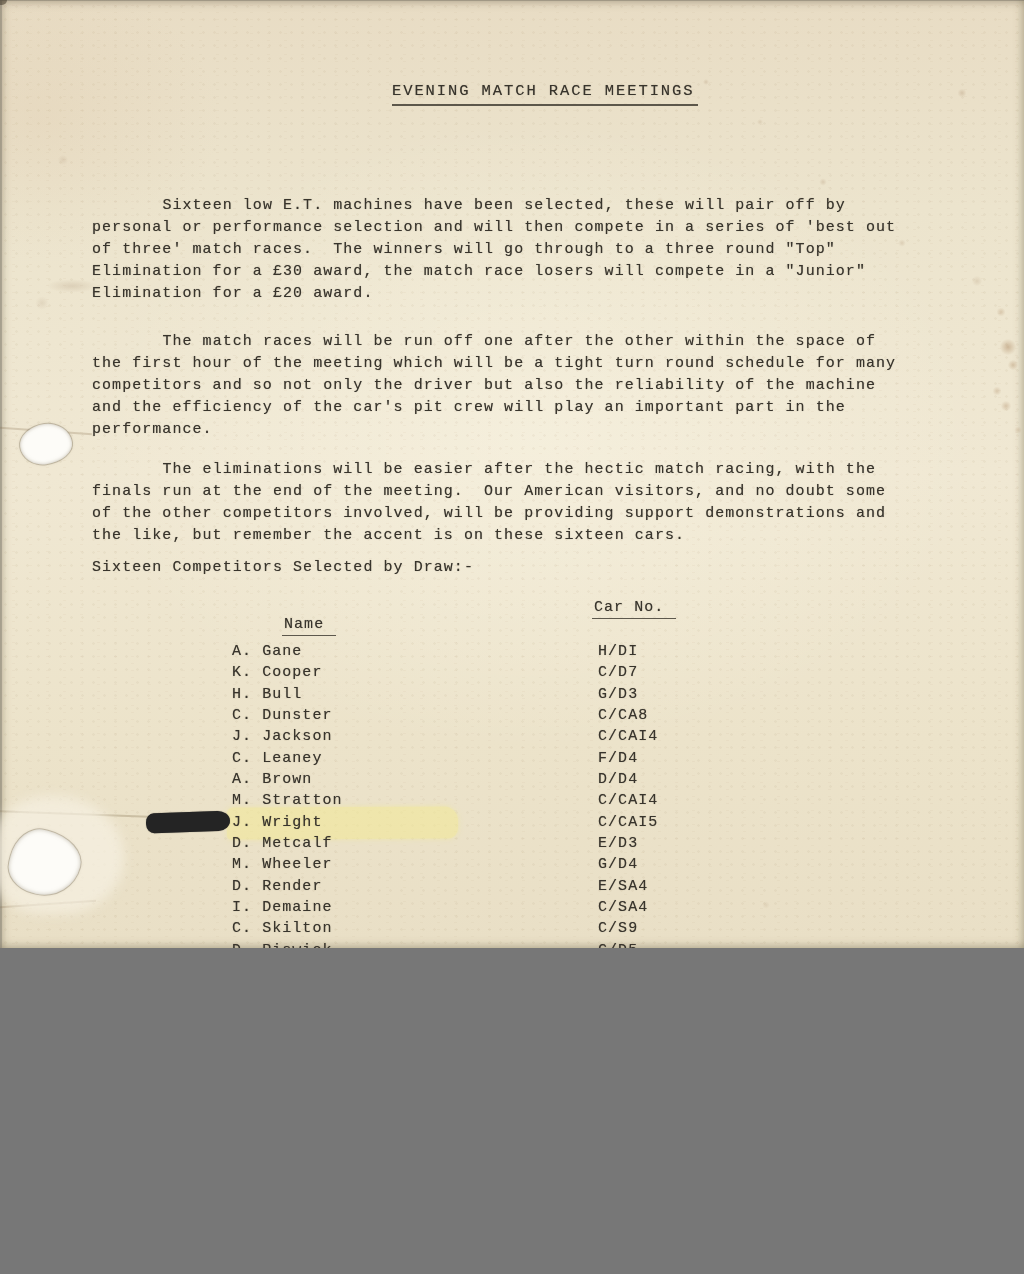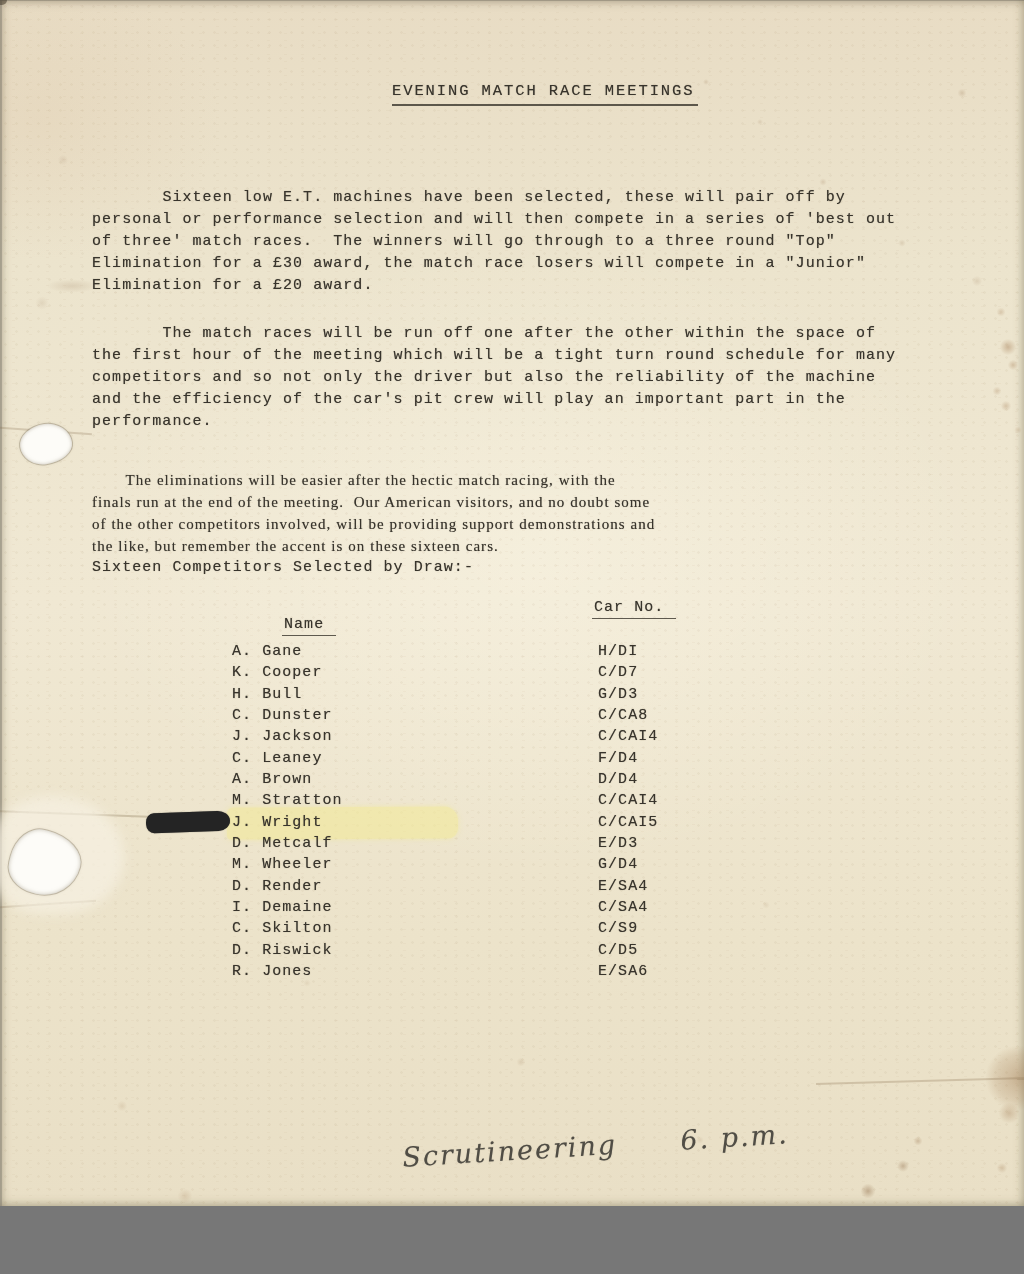--- a/index.html
+++ b/index.html
@@ -1,17 +1,17 @@
 <!DOCTYPE html>
 <html><head>
 <meta charset="utf-8">
 <style>
   html,body { margin:0; padding:0; background:#777; }
   .paper {
-    position:relative; width:1024px; height:1206px; overflow:hidden;
+    position:relative; width:1024px; height:948px; overflow:hidden;
     font-family:"Liberation Mono","DejaVu Sans Mono",monospace;
     color:#38342c;
     background:
       radial-gradient(260px 200px at 40px 120px, rgba(210,175,140,0.14), transparent 70%),
       radial-gradient(600px 420px at 52% 46%, rgba(255,252,238,0.35), transparent 75%),
       linear-gradient(180deg,#e8dcc4 0%,#ece4cd 22%,#f0e8d3 50%,#ece3ca 78%,#e9dfc6 100%);
     box-shadow:
       inset 2px 0 0 rgba(130,126,116,0.45),
       inset 0 1px 0 rgba(110,105,95,0.4),
       inset 6px 0 10px -4px rgba(95,85,62,0.35),
@@ -88,22 +88,22 @@
         box-shadow: inset 0 0 4px rgba(150,140,118,0.55), 0 0 0 1px rgba(146,136,114,0.45), 0 0 3px rgba(146,136,114,0.35); }
   .hole-1 { left:20px; top:424px; width:52px; height:40px;
         border-radius:52% 48% 55% 45% / 48% 55% 45% 52%; transform:rotate(-8deg); }
   .hole-2 { left:10px; top:831px; width:70px; height:64px;
         border-radius:40% 60% 55% 45% / 55% 45% 60% 40%; transform:rotate(14deg); }
   .txt { position:absolute; z-index:3; font-size:15px; letter-spacing:1.05px;
         text-shadow:0 0 0.8px rgba(56,52,44,0.55); }
   .title { left:392px; top:82px; letter-spacing:1.9px; font-size:15.5px;
         border-bottom:2px solid rgba(56,52,44,0.8); padding:0 4px 4px 0; }
   .intro { left:92px; top:147px; }
-  .para { left:92px; width:845px; line-height:22.1px; white-space:pre-wrap; }
-  .p1 { top:187px; } .p2 { top:323px; } .p3 { top:469px;font-family:Liberation Serif, serif; }
+  .para { left:92px; width:845px; line-height:22.1px; white-space:pre-wrap;margin-top:8px; }
+  .p1 { top:187px; } .p2 { top:323px; } .p3 { top:451px; }
   .table-intro { left:92px; top:559px; }
   .col-header span { display:inline-block; border-bottom:1.8px solid rgba(56,52,44,0.8); padding:0 12px 2px 2px; }
   .name-header { left:282px; top:616px; }
   .car-header  { left:592px; top:599px; }
   .rows { left:232px; top:643px; width:520px; }
   .row { position:relative; height:21.35px; }
   .row .car { position:absolute; left:366px; top:0; }
   .highlight { position:absolute; left:227px; top:807px; width:231px; height:32px; z-index:2;
         background:rgba(243,234,148,0.55); border-radius:6px 14px 10px 4px;
         box-shadow:0 0 5px rgba(243,234,148,0.55); transform:rotate(-0.3deg); }

